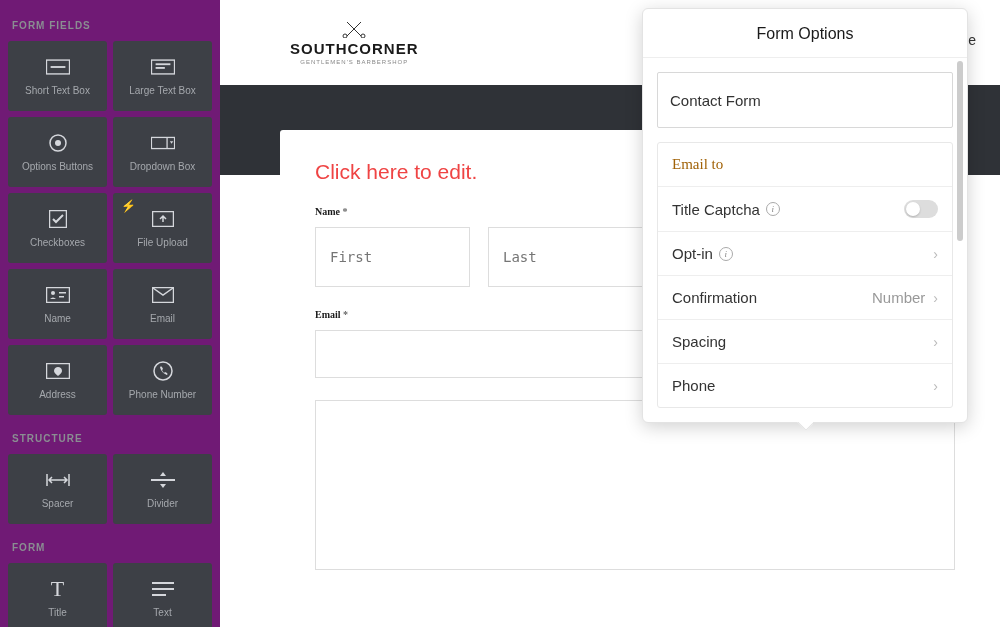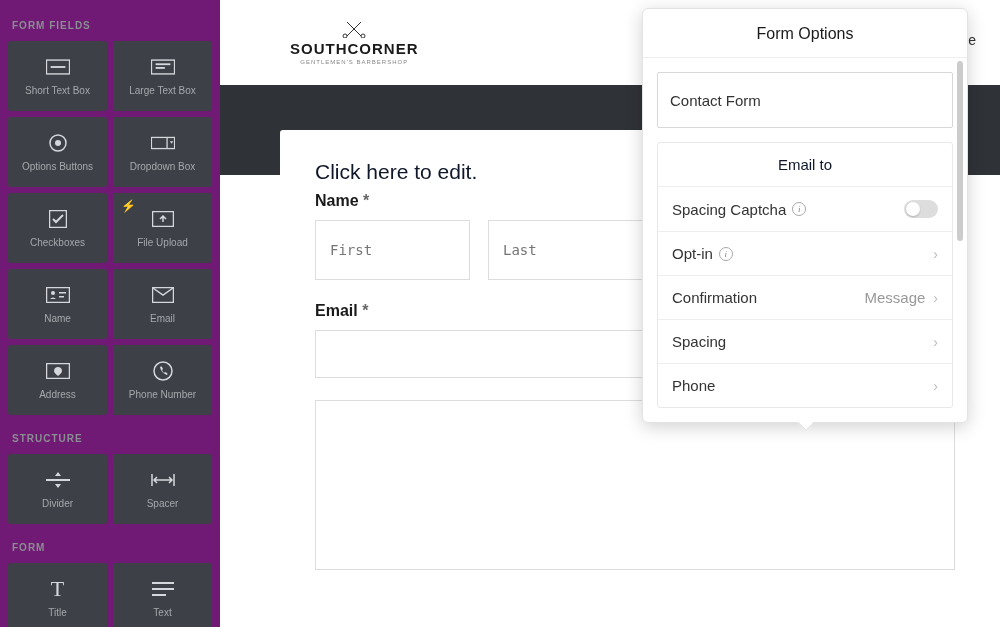--- a/index.html
+++ b/index.html
@@ -16,36 +16,36 @@
     
     .main { position: absolute; left: 220px; top: 0; right: 0; height: 627px; background: #fff; }
     .header { height: 85px; background: #fff; display: flex; align-items: center; padding-left: 70px; position: relative; }
     .logo { display: flex; flex-direction: column; align-items: center; }
     .logo-mark { font-size: 16px; color: #333; margin-bottom: 2px; }
     .logo-text { font-size: 15px; font-weight: 700; letter-spacing: 1px; color: #1a1a1a; }
     .logo-sub { font-size: 6px; letter-spacing: 1px; color: #888; margin-top: 2px; }
     .topbar-dark { height: 90px; background: #2f3237; }
     
     .form-card { background: #fff; margin: -45px 0 0 60px; padding: 30px 35px; width: 680px; border-radius: 3px; }
-    .form-title { font-size: 21px; font-weight: 400; color: #0f172a; margin-bottom: 8px; }
-    .form-label { font-size: 16px; font-weight: 600; color: #1a1a1a; margin-bottom: 10px; display: block; }
+    .form-title { font-size: 21px; font-weight: 400; color: #ef4444; margin-bottom: 22px; }
+    .form-label { font-size: 10px; font-weight: 600; color: #1a1a1a; margin-bottom: 10px; display: block; font-family: Liberation Serif, serif; }
     .req { color: #666; }
     .name-row { display: flex; gap: 18px; margin-bottom: 22px; }
     .text-input { border: 1px solid #ddd; height: 60px; padding: 0 14px; font-size: 14px; font-family: monospace; color: #999; width: 155px; background: #fff; }
     .email-input { border: 1px solid #ddd; height: 48px; width: 350px; margin-bottom: 22px; }
     .textarea { border: 1px solid #ddd; height: 170px; width: 640px; }
     
     
     .options-panel { position: absolute; right: 32px; top: 8px; width: 326px; background: #fff; border: 1px solid #e3e3e3; border-radius: 6px; box-shadow: 0 4px 18px rgba(0,0,0,0.18); z-index: 10; }
     .options-header { text-align: center; padding: 16px 0 14px; font-size: 16px; color: #1a1a1a; border-bottom: 1px solid #eee; }
     .options-body { padding: 14px; }
     .options-input { width: 100%; border: 1px solid #d8d8d8; border-radius: 2px; height: 56px; padding: 0 12px; font-size: 15px; color: #333; margin-bottom: 14px; }
     .options-list { border: 1px solid #e8e8e8; border-radius: 3px; }
     .options-row { display: flex; align-items: center; justify-content: space-between; padding: 13px 14px; border-top: 1px solid #eee; font-size: 15px; color: #333; cursor: pointer; }
-    .options-row:first-child { border-top: none; justify-content: center; color: #0f172a; }
+    .options-row:first-child { border-top: none; justify-content: flex-start; color: #a16207; font-family: Liberation Serif, serif; }
     .options-row .left { display: flex; align-items: center; gap: 6px; }
     .options-row .right { display: flex; align-items: center; gap: 8px; color: #999; }
     .info-icon { width: 14px; height: 14px; border: 1px solid #aaa; border-radius: 50%; display: inline-flex; align-items: center; justify-content: center; font-size: 9px; color: #888; font-style: italic; font-family: Georgia, serif; }
     .toggle { width: 34px; height: 18px; background: #ddd; border-radius: 10px; position: relative; }
     .toggle::after { content: ''; position: absolute; width: 14px; height: 14px; background: #fff; border-radius: 50%; top: 2px; left: 2px; box-shadow: 0 1px 2px rgba(0,0,0,0.2); }
     .chevron { font-size: 14px; color: #bbb; }
     .scroll-track { position: absolute; right: 4px; top: 52px; width: 6px; height: 280px; background: transparent; }
     .scroll-thumb { width: 6px; height: 180px; background: #ccc; border-radius: 3px; }
     .panel-arrow { position: absolute; bottom: -8px; left: 50%; transform: translateX(-50%); width: 16px; height: 8px; overflow: hidden; }
     .panel-arrow::before { content: ''; position: absolute; width: 12px; height: 12px; background: #fff; border: 1px solid #e3e3e3; transform: rotate(45deg); top: -8px; left: 2px; }
@@ -155,35 +155,35 @@
           </svg>
       </span>
       <span class="tile-label">Phone Number</span>
     </div>
   </div>
 
   <div class="sidebar-section-title">STRUCTURE</div>
   <div class="tile-grid">
     <div class="tile">
       <span class="tile-icon">
+        <svg width="24" height="14" viewBox="0 0 24 14">
+            <path d="M1 1 v12 M23 1 v12" stroke="#d5d7dc" stroke-width="1.5"></path>
+            <path d="M3 7 h18 M6 4 l-3 3 l3 3 M18 4 l3 3 l-3 3" fill="none" stroke="#d5d7dc" stroke-width="1.5"></path>
+          </svg>
+      </span>
+      <span class="tile-label">Spacer</span>
+    </div>
+    <div class="tile">
+      <span class="tile-icon">
         <svg width="24" height="16" viewBox="0 0 24 16">
             <rect x="0" y="7" width="24" height="2" fill="#d5d7dc"></rect>
             <path d="M12 0 l-3 4 h6 z M12 16 l-3 -4 h6 z" fill="#d5d7dc"></path>
           </svg>
       </span>
       <span class="tile-label">Divider</span>
-    </div>
-    <div class="tile">
-      <span class="tile-icon">
-        <svg width="24" height="14" viewBox="0 0 24 14">
-            <path d="M1 1 v12 M23 1 v12" stroke="#d5d7dc" stroke-width="1.5"></path>
-            <path d="M3 7 h18 M6 4 l-3 3 l3 3 M18 4 l3 3 l-3 3" fill="none" stroke="#d5d7dc" stroke-width="1.5"></path>
-          </svg>
-      </span>
-      <span class="tile-label">Spacer</span>
     </div>
   </div>
 
   <div class="sidebar-section-title">FORM</div>
   <div class="tile-grid">
     <div class="tile">
       <span class="tile-icon" style="font-size:22px;font-family:Georgia,serif;color:#d5d7dc;">T</span>
       <span class="tile-label">Title</span>
     </div>
     <div class="tile">
@@ -232,42 +232,42 @@
 <div class="options-panel">
   <div class="options-header">Form Options</div>
   <div class="options-body">
     <input class="options-input" value="Contact Form" style="">
     <div class="options-list">
       <div class="options-row">
         <span>Email to</span>
       </div>
       <div class="options-row">
         <span class="left">
-            <span>Spacing Captcha</span> 
+            <span>Title Captcha</span> 
             <span class="info-icon">i</span>
           </span>
         <span class="right">
             <span class="toggle"></span>
           </span>
       </div>
       <div class="options-row">
         <span class="left">
             <span>Opt-in</span> 
             <span class="info-icon">i</span>
           </span>
         <span class="right">
             <span class="chevron">›</span>
           </span>
       </div>
       <div class="options-row">
         <span class="left">
             <span>Confirmation</span>
           </span>
         <span class="right">
-            <span>Message</span> 
+            <span>Number</span> 
             <span class="chevron">›</span>
           </span>
       </div>
       <div class="options-row">
         <span class="left">
             <span>Spacing</span>
           </span>
         <span class="right">
             <span class="chevron">›</span>
           </span>

